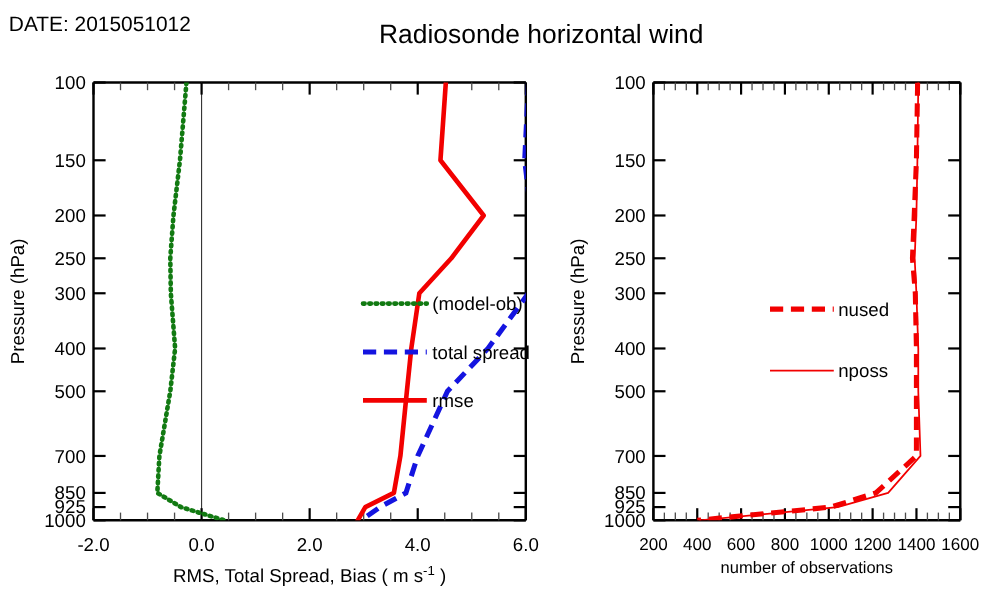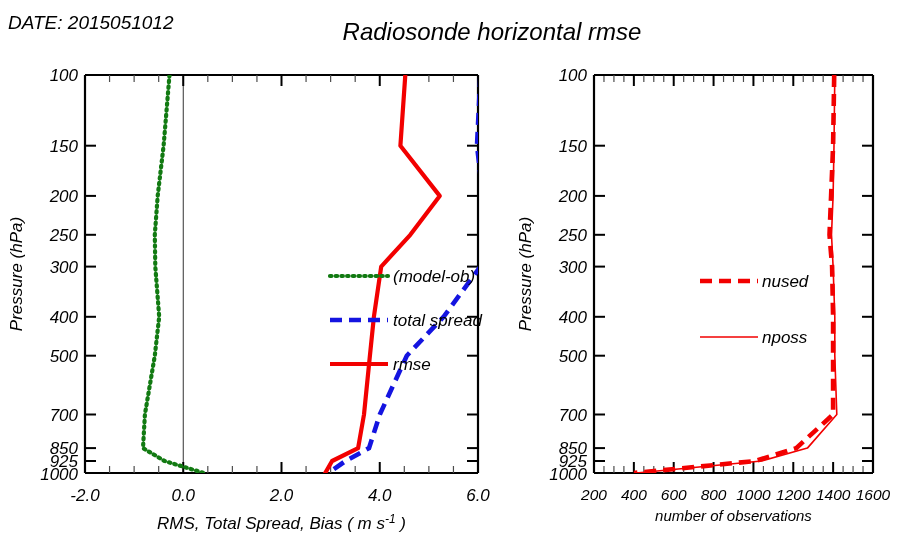--- a/index.html
+++ b/index.html
@@ -11,21 +11,20 @@
     width: 900px;
     height: 560px;
     overflow: hidden;
     font-family: "Liberation Sans", sans-serif;
     color: #000000;
   }
   #root {
     position: relative;
     width: 724px;
     height: 560px;
-    font-style: italic;
   }
   .abs { position: absolute; }
 
   .date-label {
     left: 8px;
     top: 12px;
     font-size: 19px;
     letter-spacing: 0px;
     white-space: nowrap;
   }
@@ -108,21 +107,21 @@
     stroke-linecap: round;
     stroke-linejoin: round;
   }
 </style>
 </head>
 <body>
 
 <div id="root">
 
   <div class="abs date-label">DATE: 2015051012</div>
-  <div class="abs main-title"><span class="title-shift">Radiosonde horizontal rmse</span></div>
+  <div class="abs main-title"><span class="title-shift">Radiosonde horizontal wind</span></div>
 
   <svg class="abs svg-layer" width="900" height="560">
 
     <g>
 
       <line class="axis-line" x1="85" y1="75" x2="478" y2="75"></line>
       <line class="axis-line" x1="85" y1="473" x2="478" y2="473"></line>
       <line class="axis-line" x1="85" y1="75" x2="85" y2="473"></line>
       <line class="axis-line" x1="478" y1="75" x2="478" y2="473"></line>
 

